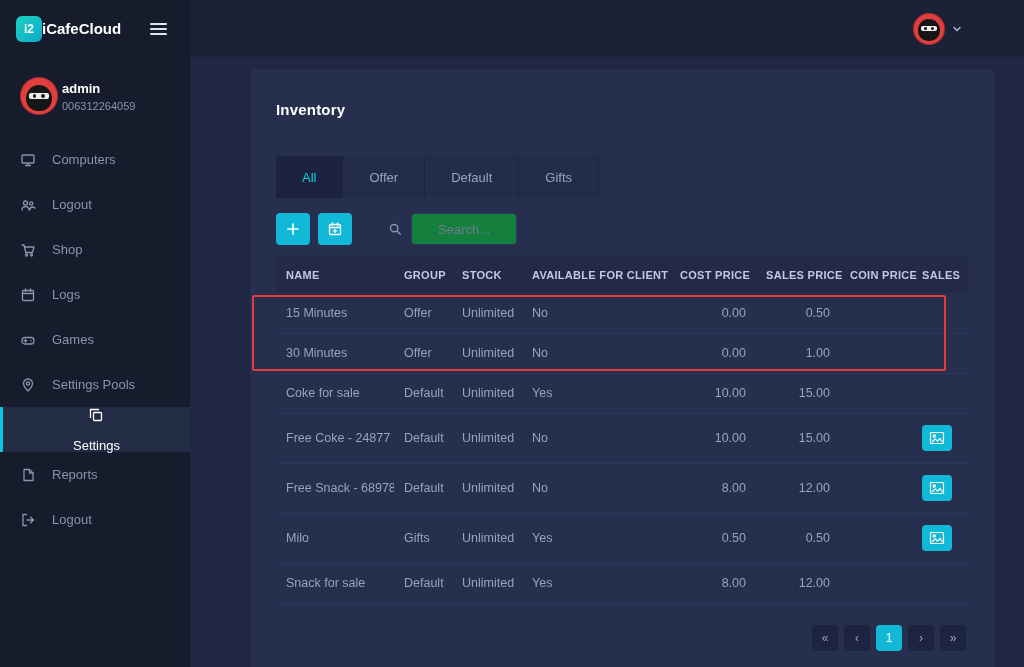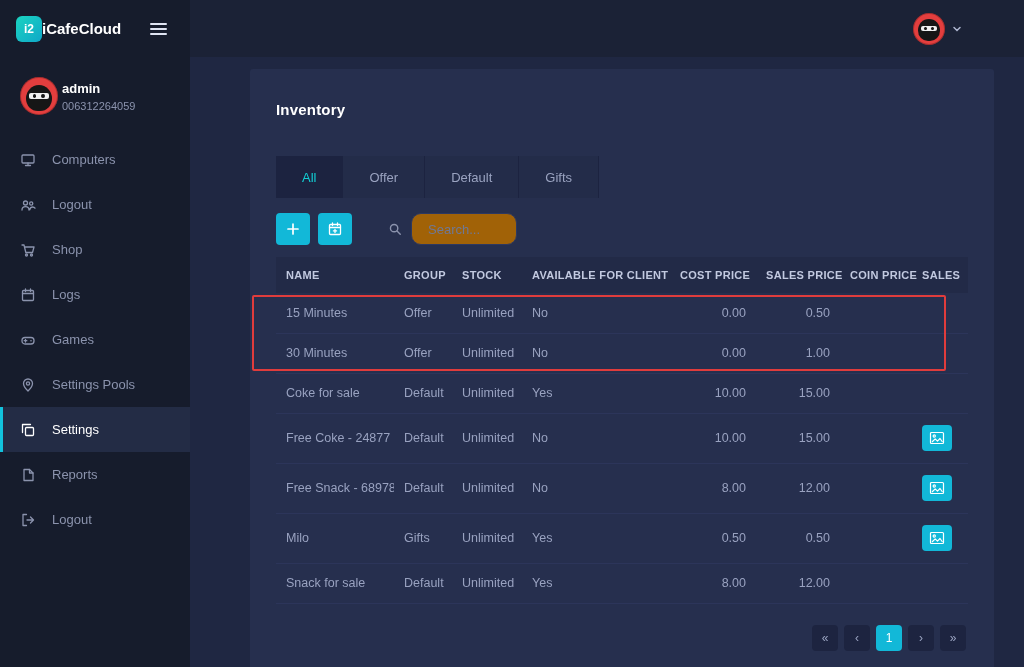--- a/index.html
+++ b/index.html
@@ -34,42 +34,42 @@
 
   
   .container { display: flex; height: 610px; }
 
   
   .sidebar { width: 190px; background: #161c2c; height: 100%; padding-top: 20px; flex-shrink: 0; }
   .user { display: flex; gap: 4px; padding: 0 20px 22px; align-items: center; }
   .user-name { font-size: 13px; font-weight: bold; color: #ffffff; }
   .user-id { font-size: 11px; color: #8b93ad; margin-top: 4px; }
   .side-item { display: flex; align-items: center; gap: 15px; height: 45px; padding: 0 17px; color: #8b93ad; font-size: 13px; border-left: 3px solid transparent; cursor: pointer; }
-  .side-item.active { background: #232c45; color: #ffffff; border-left-color: #12c3dd; }
+  .side-item.active { background: #232c45; color: #ffffff; border-left-color: #12c3dd; flex-direction: column; }
   .side-item .icon { display: flex; align-items: center; width: 17px; }
   .icon svg { display: block; }
 
   
   .main { flex: 1; background: #1f2742; height: 100%; padding: 12px 30px 0 60px; }
   .card { background: #262f4e; height: 598px; padding: 24px 26px; position: relative; border-radius: 3px 3px 0 0; }
   .card-title { font-size: 15px; font-weight: bold; color: #ffffff; margin: 8px 0 38px; letter-spacing: .2px; }
 
   
   .tabs { display: flex; }
   .tab { height: 42px; padding: 15px 26px; background: #232c49; color: #9aa3c0; font-size: 13px; display: flex; align-items: center; border-right: 1px solid #1c2340; }
   .tab.active { background: #1c2340; color: #12cfd4; }
 
   
   .toolbar { display: flex; align-items: center; margin: 15px 0 12px; }
   .toolbar-buttons { display: flex; gap: 8px; }
   .btn-square { width: 34px; height: 32px; border-radius: 4px; background: #12b8d8; color: #ffffff; display: flex; align-items: center; justify-content: center; }
   .btn-square .icon { display: flex; }
   .search-wrap { display: flex; align-items: center; margin-left: 36px; }
   .search-wrap .icon { color: #8b93ad; margin-right: 9px; display: flex; }
-  .search-input { width: 106px; height: 32px; background: #a16207; border: 1px solid #2d3860; border-radius: 10px; color: #cfd6ee; padding: 0 16px; font-size: 13px; outline: none; }
+  .search-input { width: 106px; height: 32px; background: #15803d; border: 1px solid #2d3860; border-radius: 4px; color: #cfd6ee; padding: 0 26px; font-size: 13px; outline: none; }
   .search-input::placeholder { color: #6f7896; }
 
   
   .table-wrap { position: relative; margin-top: 4px; }
   table { width: 100%; border-collapse: collapse; table-layout: fixed; }
   thead th { background: #222a47; height: 36px; font-size: 11px; font-weight: bold; color: #c2c9e0; text-align: left; padding: 0 10px; letter-spacing: .3px; white-space: nowrap; }
   thead th.num { text-align: right; }
   tbody td { height: 40px; font-size: 12.5px; color: #99a2c0; padding: 0 10px; border-bottom: 1px solid #2c355a; white-space: nowrap; overflow: hidden; }
   tbody tr.tall td { height: 50px; }
   tbody td.num { text-align: right; }

